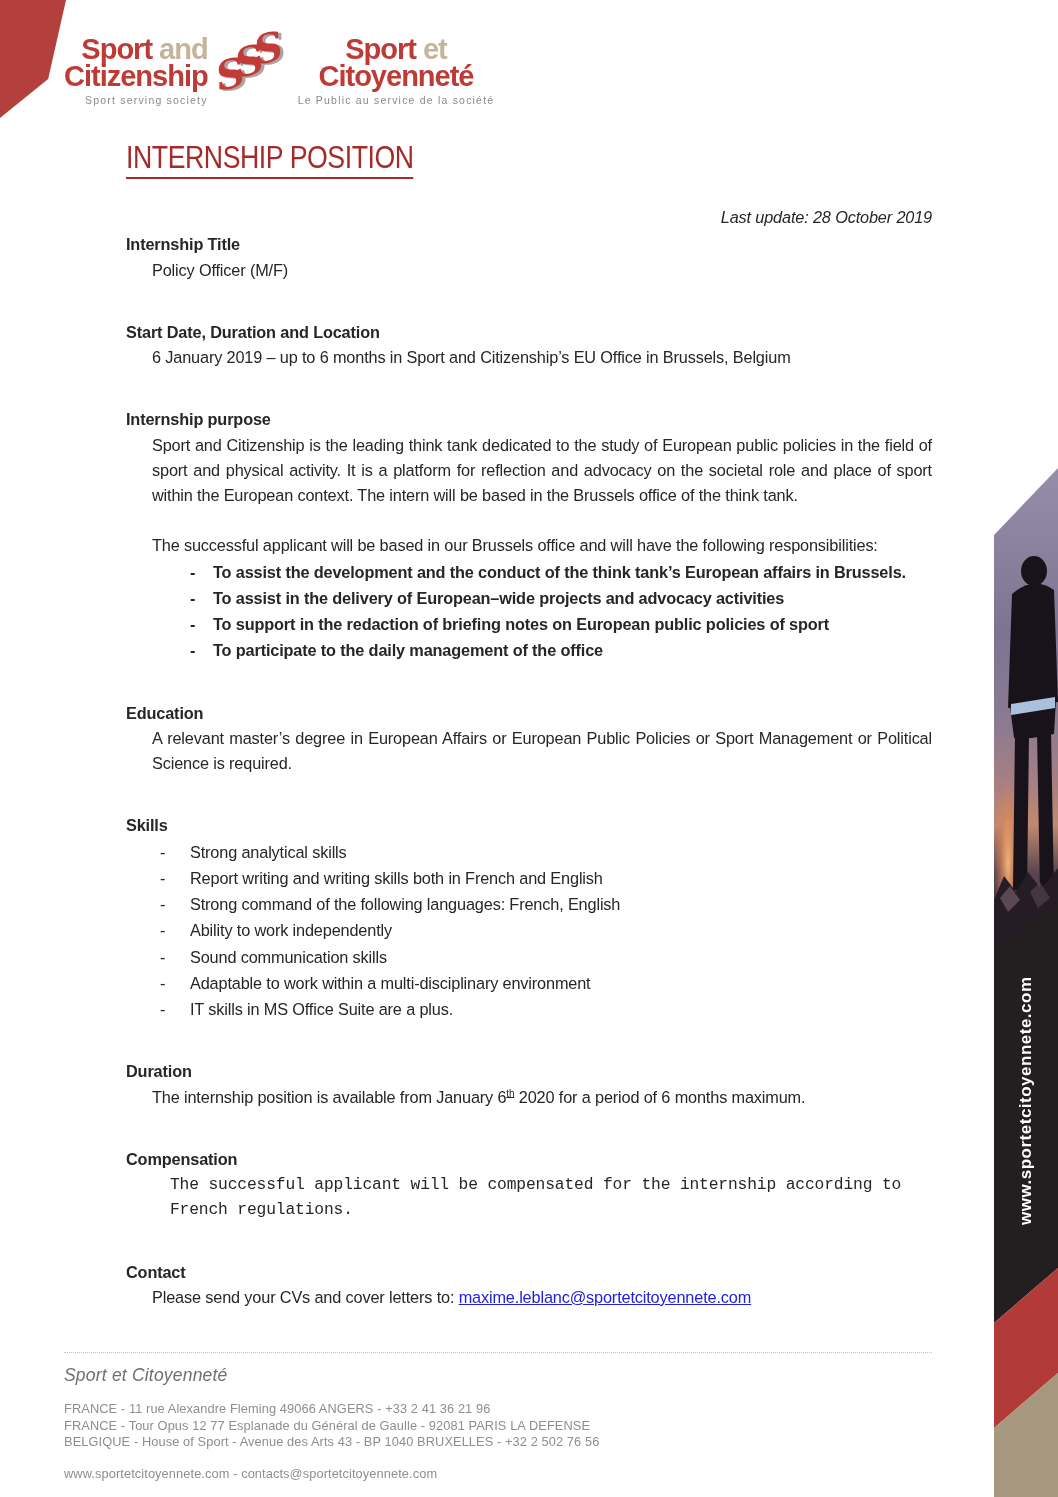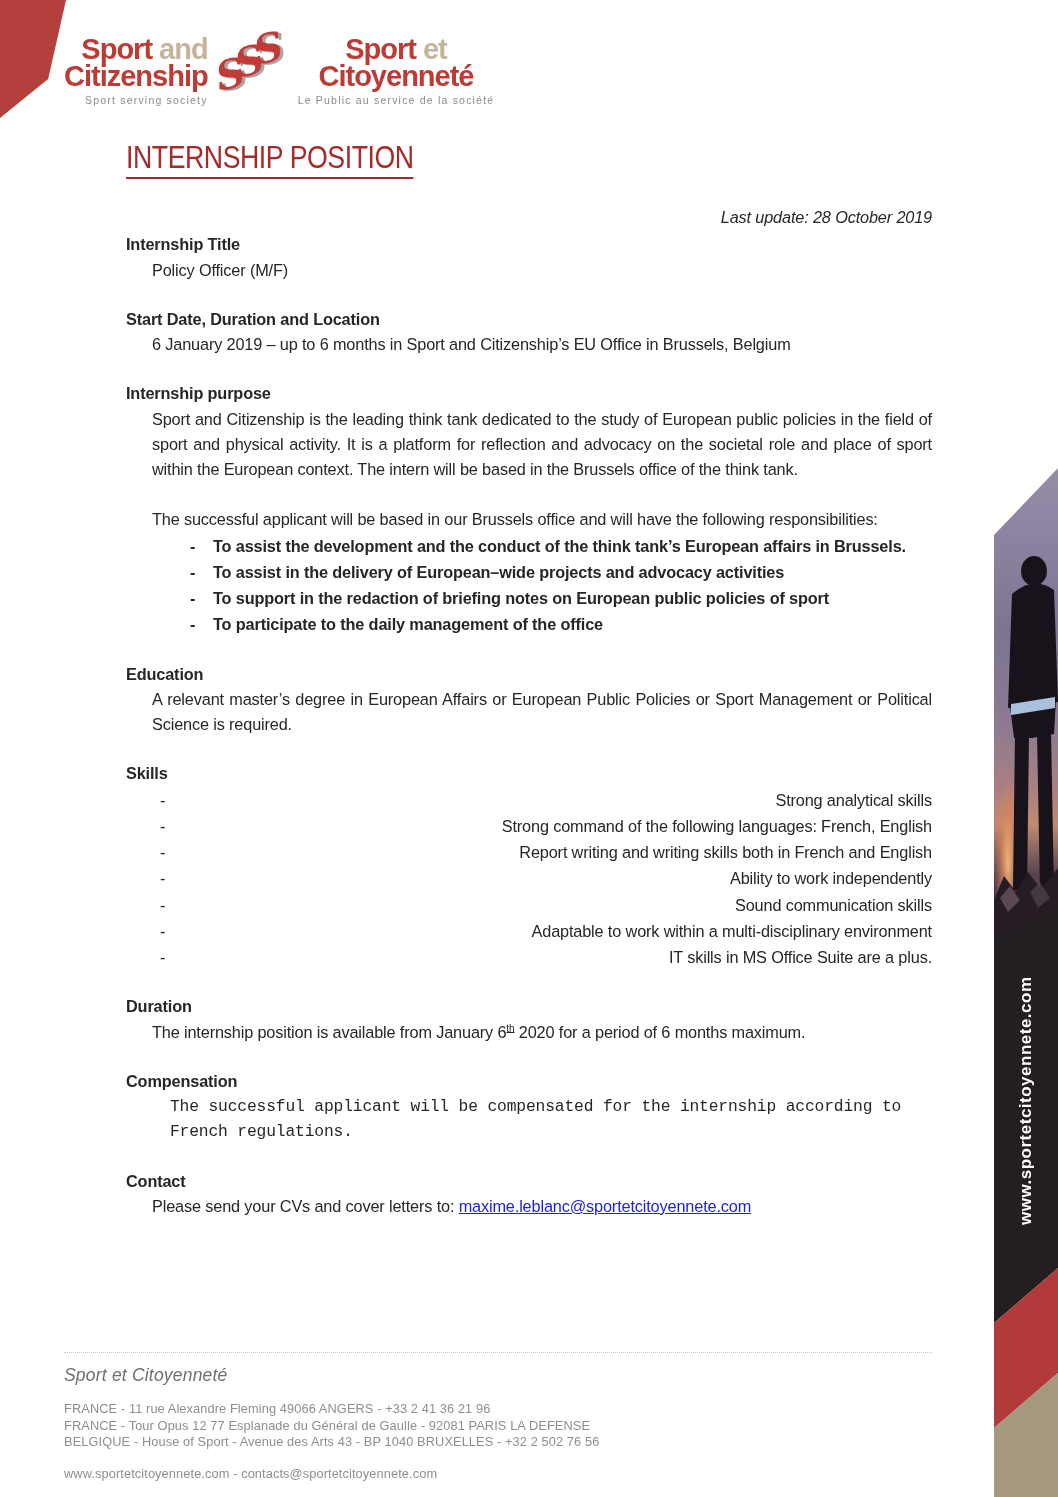--- a/index.html
+++ b/index.html
@@ -35,31 +35,31 @@
   .logo-mark .s3 { left:40px; top:0px; }
 
   
   .doc { position:absolute; left:126px; top:141px; width:806px; font-size:16.3px; line-height:1.55; letter-spacing:-.15px; }
   .doc-title {
     display:inline-block; color:#A52A2A; font-size:31px; letter-spacing:-.5px; line-height:1.1;
     border-bottom:2px solid #A52A2A; padding-bottom:2px;
     transform:scaleX(.86); transform-origin:0 50%; white-space:nowrap;
   }
   .last-update { text-align:right; font-style:italic; margin-top:26px; }
-  .sec-h { font-weight:700; margin-top:24px; }
+  .sec-h { font-weight:700; margin-top:37px; }
   .ind1 { padding-left:26px; }
   .ind2 { padding-left:44px;font-family:Liberation Mono, monospace; }
   .just { text-align:justify; }
   .mt-para { margin-top:25px; }
   ul.dash { list-style:none; margin-top:1px; }
   ul.dash li { position:relative; margin-top:1px; }
   ul.dash li::before { content:"-"; position:absolute; left:0; top:0; }
   ul.resp { padding-left:64px;font-weight:bold; }
   ul.resp li { padding-left:23px; }
-  ul.skl { padding-left:34px;text-align:right; }
+  ul.skl { padding-left:34px; }
   ul.skl li { padding-left:30px; }
   sup { font-size:10px; vertical-align:super; line-height:0;text-decoration:underline; }
   a.email { color:#2020DD; text-decoration:underline; }
 
   
   .sidebar { position:absolute; right:0; top:468px; width:64px; height:1029px; }
   .seg { position:absolute; left:0; width:64px; }
   .seg-photo {
     top:0; height:482px;
     clip-path:polygon(0 67px, 100% 0, 100% 100%, 0 100%);
@@ -133,22 +133,22 @@
       <li>To support in the redaction of briefing notes on European public policies of sport</li>
       <li>To participate to the daily management of the office</li>
     </ul>
 
     <div class="sec-h">Education</div>
     <div class="ind1 just">A relevant master’s degree in European Affairs or European Public Policies or Sport Management or Political Science is required.</div>
 
     <div class="sec-h">Skills</div>
     <ul class="dash skl">
       <li>Strong analytical skills</li>
+      <li>Report writing and writing skills both in French and English</li>
       <li>Strong command of the following languages: French, English</li>
-      <li>Report writing and writing skills both in French and English</li>
       <li>Ability to work independently</li>
       <li>Sound communication skills</li>
       <li>Adaptable to work within a multi-disciplinary environment</li>
       <li>IT skills in MS Office Suite are a plus.</li>
     </ul>
 
     <div class="sec-h">Duration</div>
     <div class="ind1"><span>The internship position is available from January 6</span><sup>th</sup><span> 2020 for a period of 6 months maximum.</span></div>
 
     <div class="sec-h">Compensation</div>

